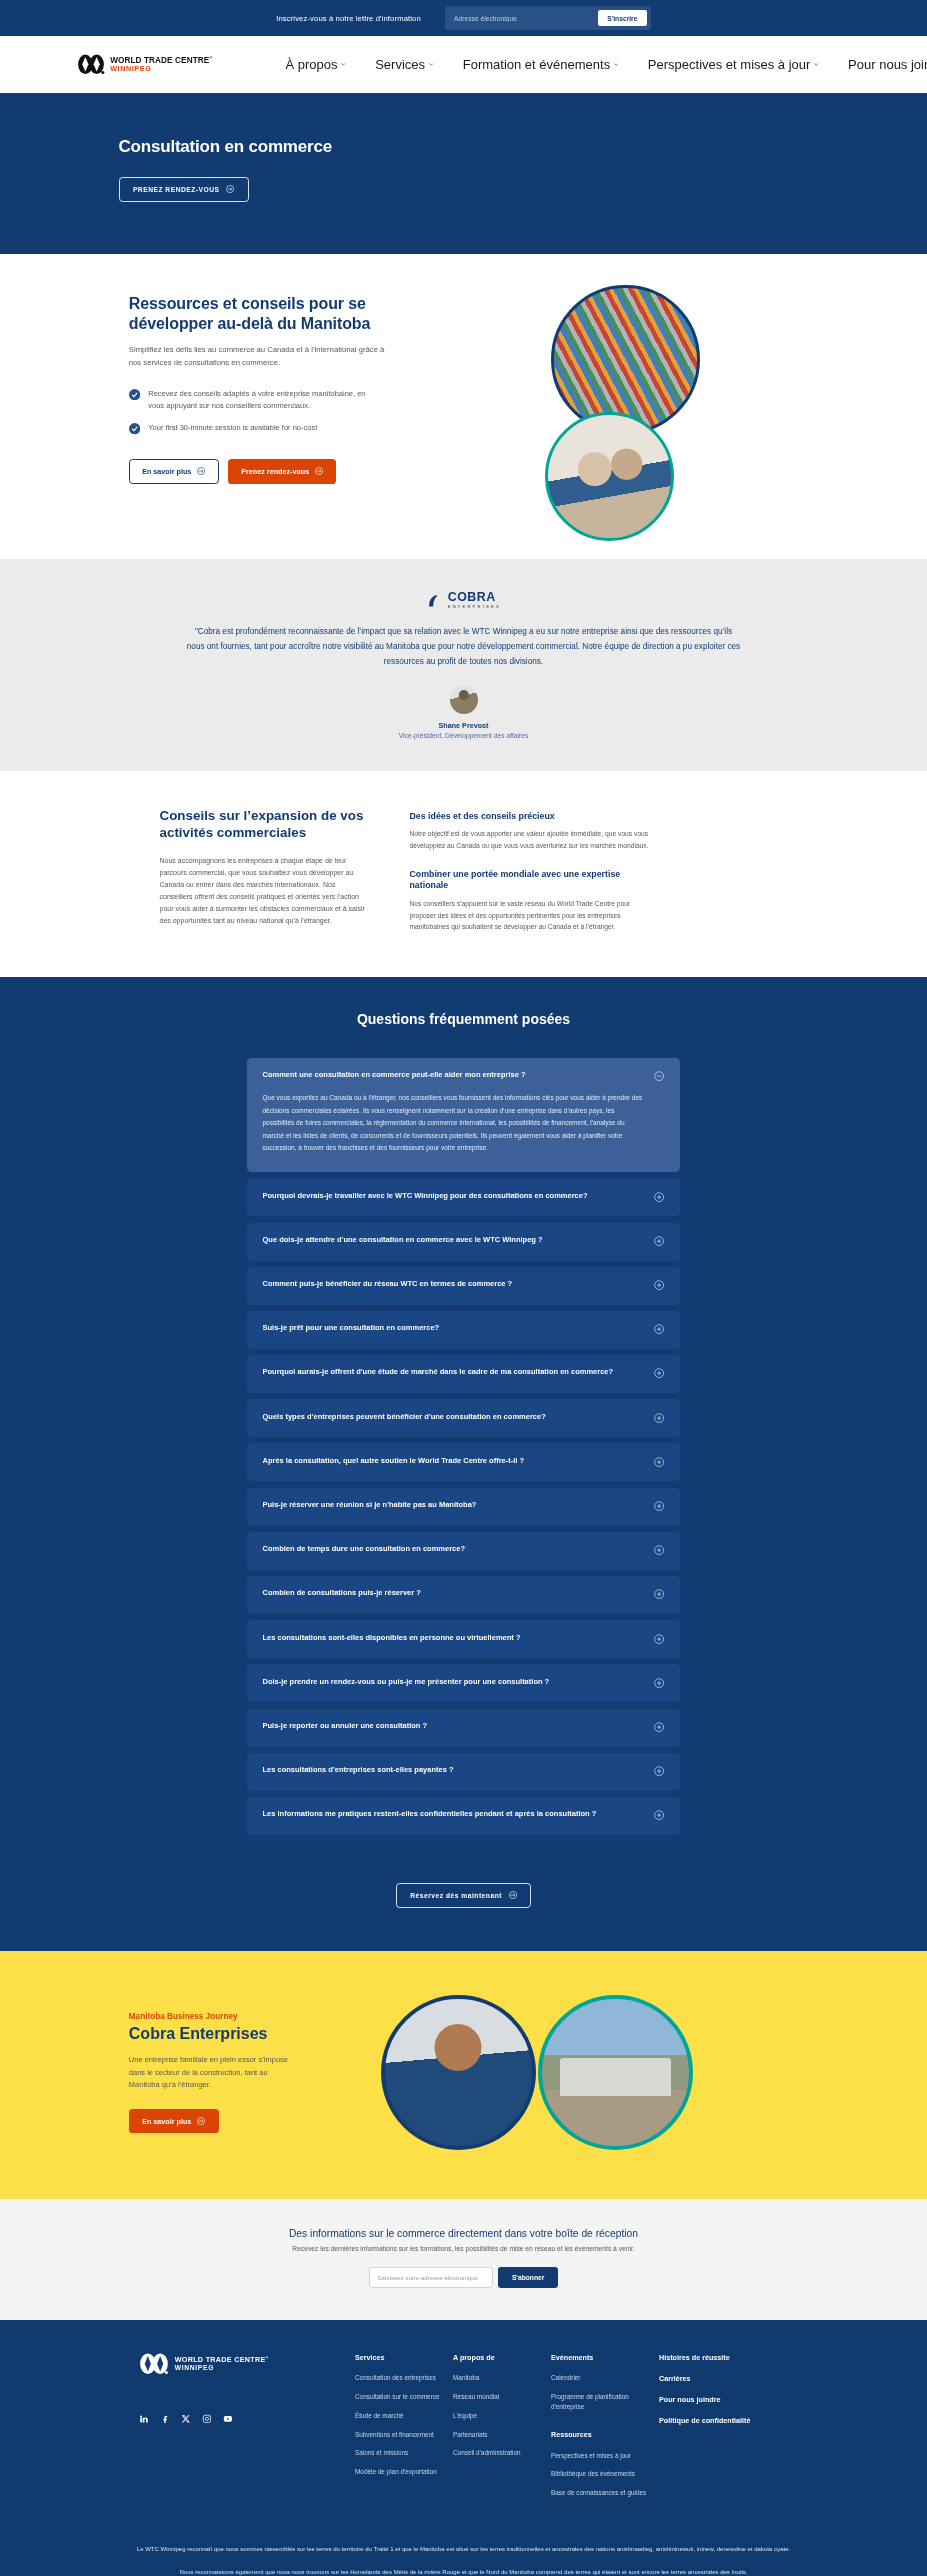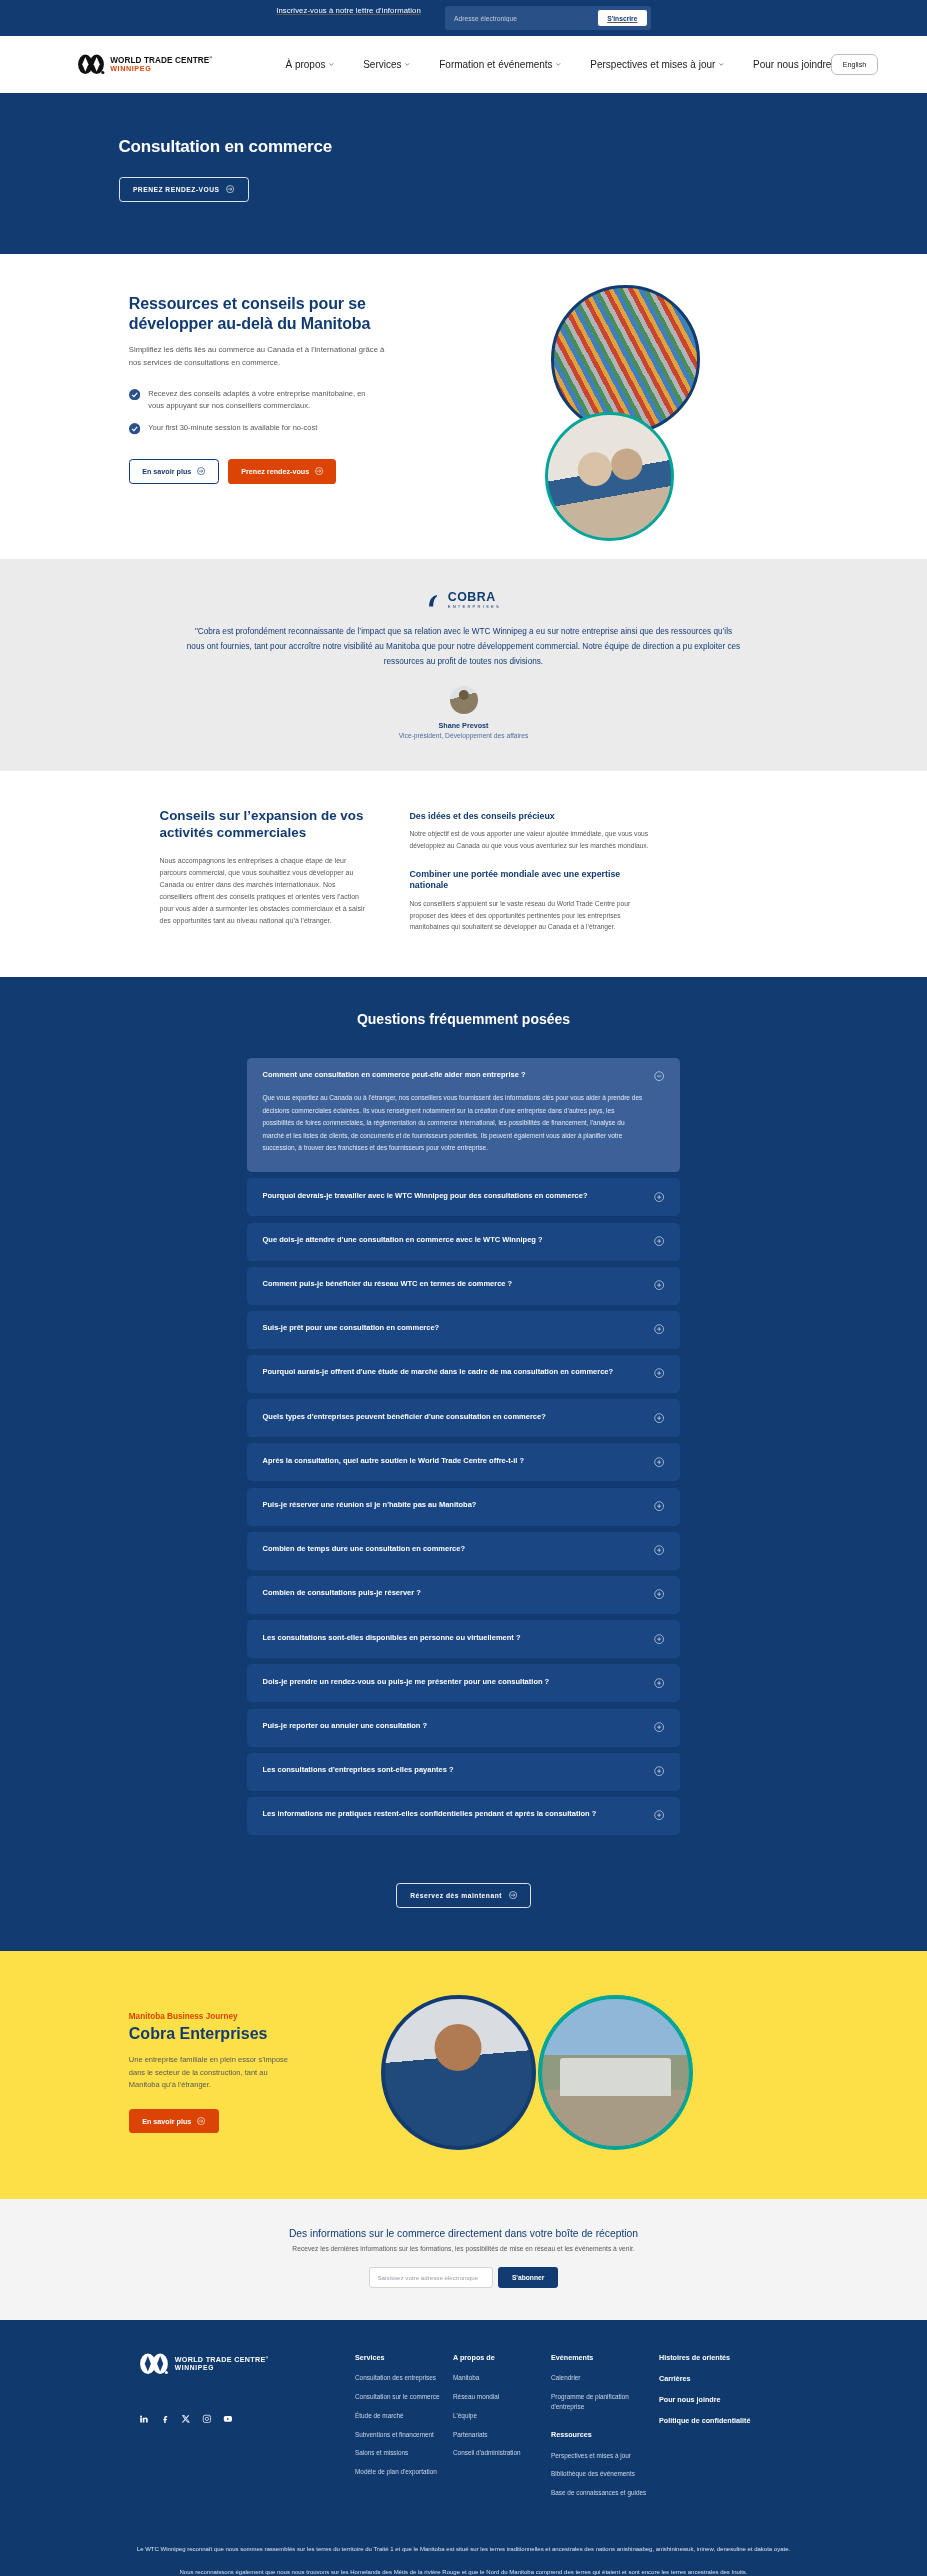--- a/index.html
+++ b/index.html
@@ -19,21 +19,21 @@
   body{
     font-family:"Liberation Sans", sans-serif;
     background:#ffffff;
     color:var(--text-grey);
     -webkit-font-smoothing:antialiased;
   }
   .wrap{ width:690px; margin:0 auto; }
 
   
   .topbar{ background:var(--navy); height:36px; display:flex; align-items:center; justify-content:center; }
-  .topbar-inner{ display:flex; gap:24px;text-decoration:underline; }
+  .topbar-inner{ display:flex; align-items:center; gap:24px; }
   .topbar-label{ color:#fff; font-size:7.7px; letter-spacing:0.1px; }
   .topbar-form{ display:flex; align-items:center; background:#2A5187; border-radius:3.1px; padding:4.1px; width:206px; }
   .topbar-input{
     flex:1; border:0; background:transparent; outline:none;
     color:#fff; font-size:6.7px; font-family:inherit; padding:3.1px 5.2px;
   }
   .topbar-input::placeholder{ color:#BFCADB; }
   .topbar-btn{
     background:#fff; color:var(--navy); border:0; border-radius:2.1px;
     font-weight:bold; font-size:6.7px; padding:4.6px 9.3px; cursor:pointer; font-family:inherit;
@@ -44,21 +44,21 @@
   .header-inner{ width:773px; margin:0 auto; display:flex; align-items:center; }
   .logo{ display:flex; align-items:center; gap:5.2px; }
   .logo-mark{ width:28px; height:20.6px; flex:none; }
   .logo-text{ line-height:1.05; }
   .logo-line1{ font-size:8.2px; font-weight:bold; color:#111; letter-spacing:0.1px; white-space:nowrap; }
   .logo-line1 sup{ font-size:4.1px; }
   .logo-line2{ font-size:7.2px; font-weight:bold; color:var(--orange); letter-spacing:0.6px; }
   .nav{ display:flex; align-items:center; gap:17.5px; margin-left:61px; }
   .nav-item{
     display:flex; align-items:center; gap:3.6px;
-    font-size:10px; color:#1B1B1B; cursor:pointer; white-space:nowrap;padding-left:12px;
+    font-size:13px; color:#1B1B1B; cursor:pointer; white-space:nowrap;padding-left:12px;
   }
   .caret{ width:4.6px; height:4.6px; display:inline-block; }
   .lang-btn{
     margin-left:auto; border:0.5px solid #B9BDC4; border-radius:6px;
     padding:5.2px 10.3px; font-size:7.2px; color:#1B1B1B; background:#fff; cursor:pointer; font-family:inherit;
   }
 
   
   .hero{ background:var(--navy); padding:44px 0 52px; }
   .hero-title{ color:#fff; font-size:17px; font-weight:bold; letter-spacing:-0.2px; }
@@ -636,21 +636,21 @@
       <div class="f-h mt">Ressources</div>
       <div id="fcol-resources">
           <span class="f-link">Perspectives et mises à jour</span>
           <span class="f-link">Bibliothèque des événements</span>
           <span class="f-link">Base de connaissances et guides</span>
         </div>
     </div>
 
     <div class="f-col">
       <div id="fcol-strong">
-          <span class="f-link-strong">Histoires de orientés</span>
+          <span class="f-link-strong">Histoires de réussite</span>
           <span class="f-link-strong">Carrières</span>
           <span class="f-link-strong">Pour nous joindre</span>
           <span class="f-link-strong">Politique de confidentialité</span>
         </div>
     </div>
   </div>
 
   <div class="footer-ack" id="footer-ack">
       <p>Le WTC Winnipeg reconnaît que nous sommes rassemblés sur les terres du territoire du Traité 1 et que le Manitoba est situé sur les terres traditionnelles et ancestrales des nations anishinaabeg, anishininewuk, ininew, denesuline et dakota oyate.</p>
       <p>Nous reconnaissons également que nous nous trouvons sur les Homelands des Métis de la rivière Rouge et que le Nord du Manitoba comprend des terres qui étaient et sont encore les terres ancestrales des Inuits.</p>

